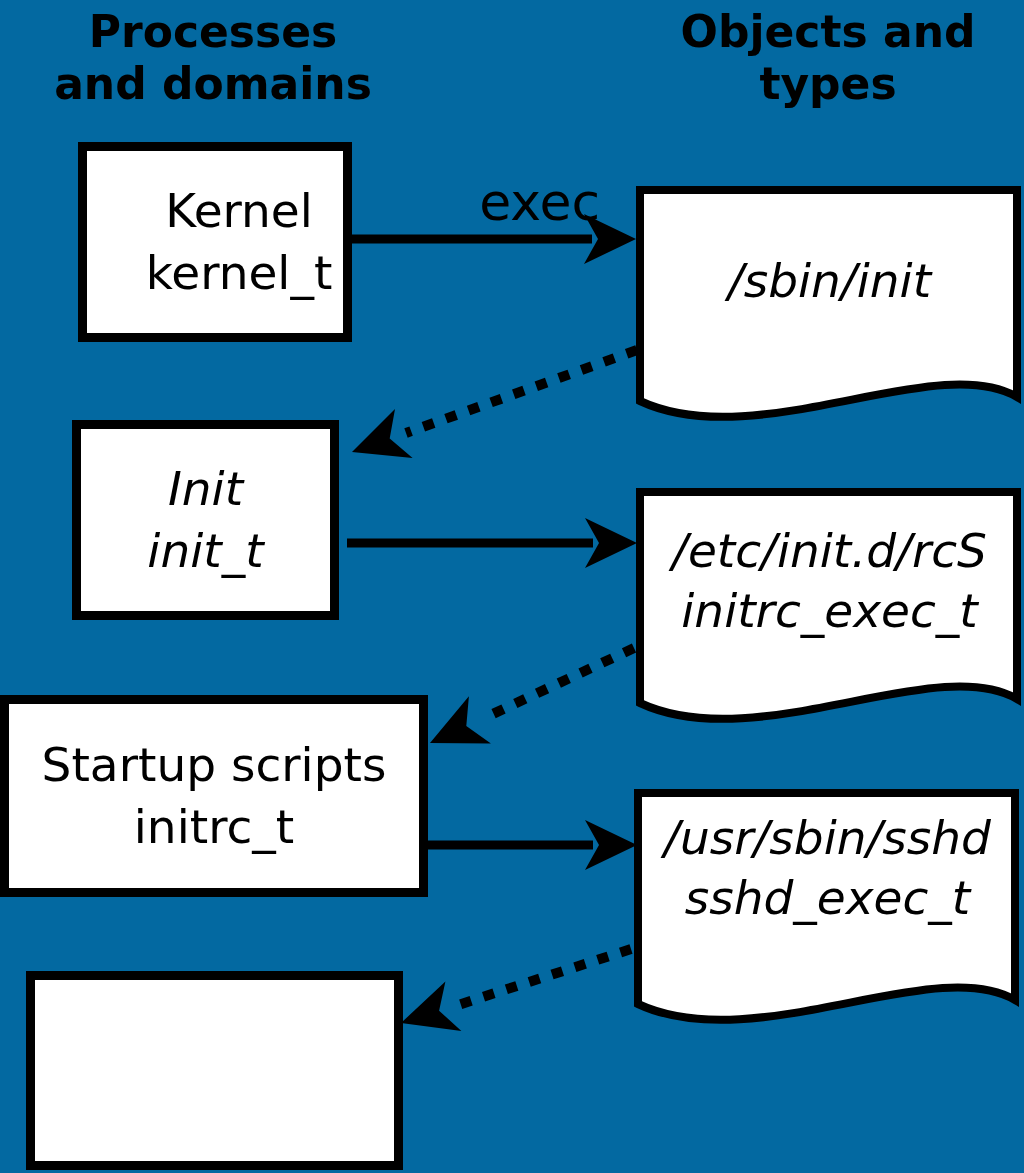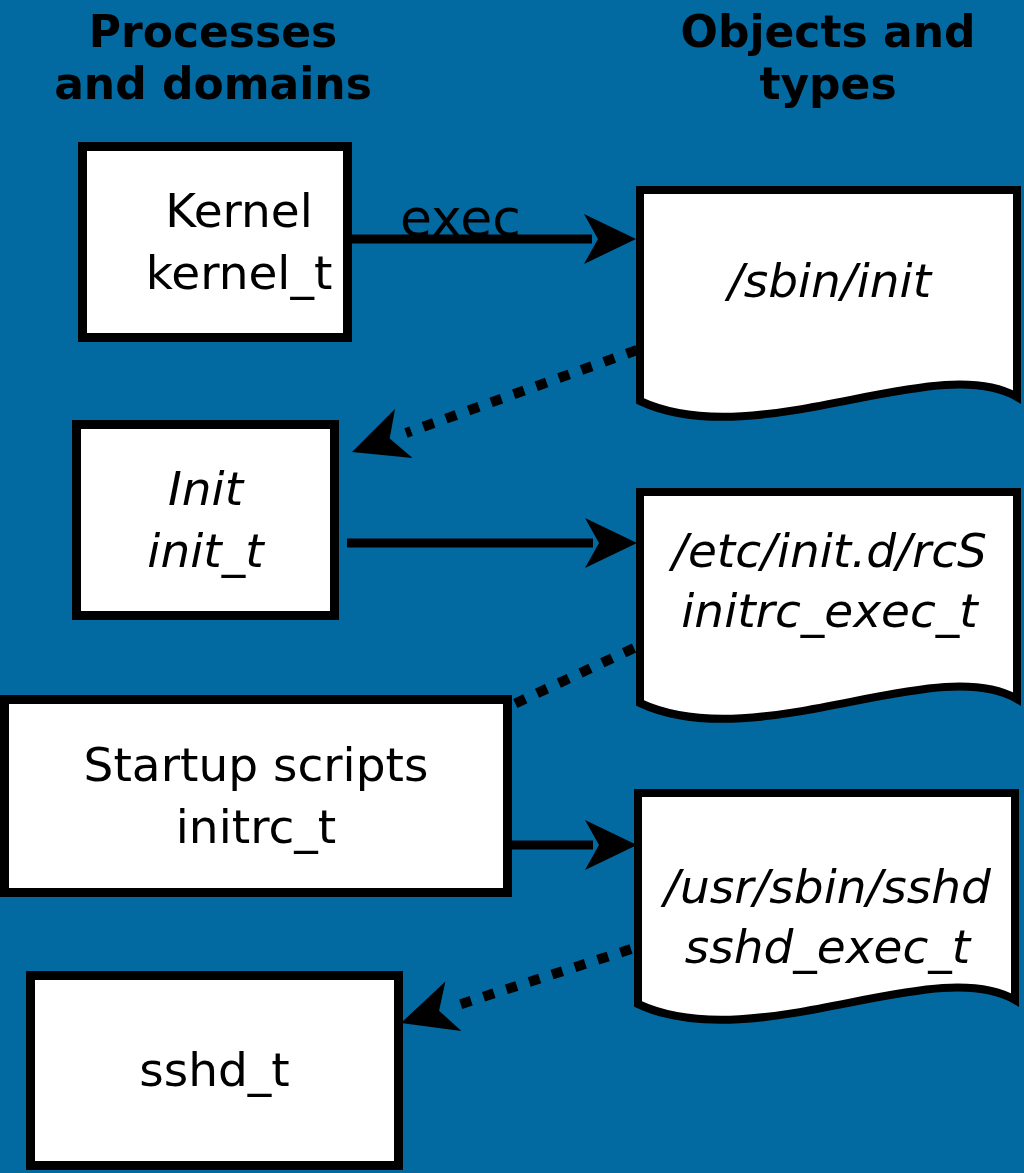--- a/index.html
+++ b/index.html
@@ -54,24 +54,23 @@
     justify-content: center;
     text-align: center;
     font-size: 47px;
     line-height: 1.28;
     pointer-events: none;
     font-style: italic;
   }
   .edge-label {
     position: absolute;
     width: 200px;
-    text-align: left;
+    text-align: right;
     font-size: 52px;
     line-height: 1.0;
-    margin-top: 16px;
   }
   .doc-shape { fill: #ffffff; stroke: #000000; stroke-width: 8; }
   .solid-edge { stroke: #000000; stroke-width: 9; fill: none; }
   .dotted-edge { stroke: #000000; stroke-width: 10; fill: none; stroke-dasharray: 11 13; }
   .arrow-head { fill: #000000; stroke: none; }
 </style>
 </head>
 <body>
 
 <div class="canvas">
@@ -117,36 +116,35 @@
   <div class="process-box" style="left:78px; top:142px; width:274px; height:200px;padding-left:48px;">
     <span>Kernel</span>
     <span>kernel_t</span>
   </div>
 
   <div class="process-box" style="left:72px; top:420px; width:267px; height:200px;font-style:italic;">
     <span>Init</span>
     <span>init_t</span>
   </div>
 
-  <div class="process-box" style="left:0px; top:695px; width:512px; height:202px;">
+  <div class="process-box" style="left:0px; top:695px; width:428px; height:202px;">
     <span>Startup scripts</span>
     <span>initrc_t</span>
   </div>
 
   <div class="process-box" style="left:26px; top:971px; width:377px; height:199px;">
-    <span>sshd_t</span>
   </div>
 
   <div class="doc-label" style="left:642px; top:196px; width:375px; height:170px;">
     <span>/sbin/init</span>
   </div>
 
   <div class="doc-label" style="left:642px; top:496px; width:375px; height:170px;text-align:center;">
     <span>/etc/init.d/rcS</span>
     <span>initrc_exec_t</span>
   </div>
 
-  <div class="doc-label" style="left:640px; top:832px; width:375px; height:170px;text-align:center;">
+  <div class="doc-label" style="left:640px; top:783px; width:375px; height:170px;text-align:center;">
     <span>/usr/sbin/sshd</span>
     <span>sshd_exec_t</span>
   </div>
 
 </div>
 
 </body></html>

